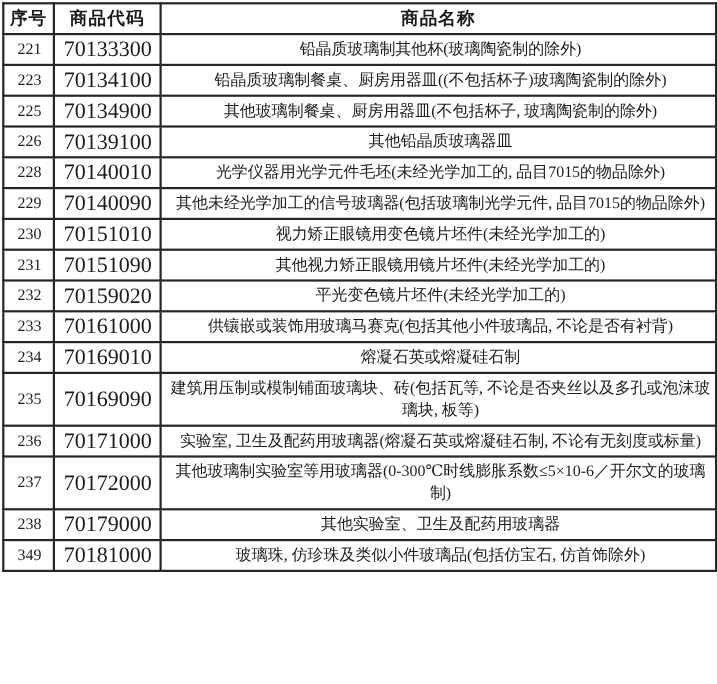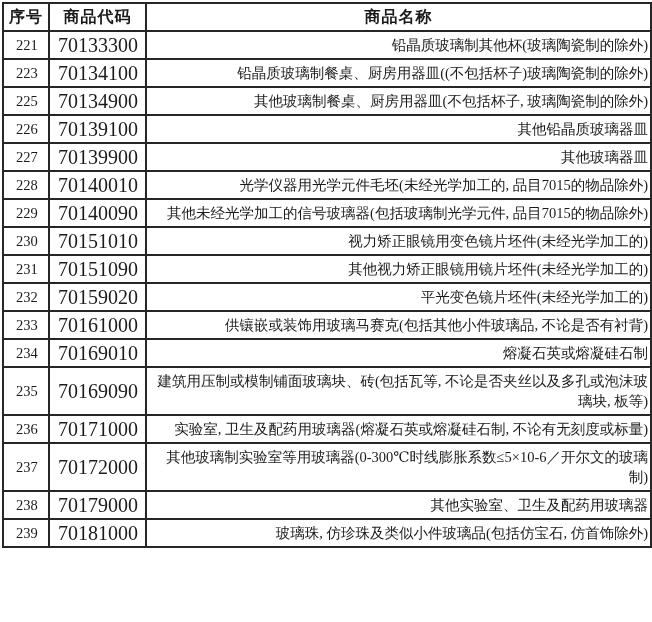--- a/index.html
+++ b/index.html
@@ -53,21 +53,21 @@
   td.c-index {
     text-align: center;
     padding: 3px 12px;
   }
   td.c-code {
     text-align: left;
     padding-left: 8px;
     font-size: 20px;
   }
   td.c-name {
-    text-align: right;
+    text-align: center;
   }
 </style>
 </head>
 <body>
 
 <div class="page">
   <table class="hs-table">
     <colgroup>
       <col class="col-index">
       <col class="col-code">
@@ -93,25 +93,20 @@
       </tr>
       <tr class="data-row">
         <td class="c-index">225</td>
         <td class="c-code">70134900</td>
         <td class="c-name">其他玻璃制餐桌、厨房用器皿(不包括杯子, 玻璃陶瓷制的除外)</td>
       </tr>
       <tr class="data-row">
         <td class="c-index">226</td>
         <td class="c-code">70139100</td>
         <td class="c-name">其他铅晶质玻璃器皿</td>
-      </tr>
-      <tr class="data-row">
-        <td class="c-index">227</td>
-        <td class="c-code">70139900</td>
-        <td class="c-name">其他玻璃器皿</td>
       </tr>
       <tr class="data-row">
         <td class="c-index">228</td>
         <td class="c-code">70140010</td>
         <td class="c-name">光学仪器用光学元件毛坯(未经光学加工的, 品目7015的物品除外)</td>
       </tr>
       <tr class="data-row">
         <td class="c-index">229</td>
         <td class="c-code">70140090</td>
         <td class="c-name">其他未经光学加工的信号玻璃器(包括玻璃制光学元件, 品目7015的物品除外)</td>
@@ -155,20 +150,20 @@
         <td class="c-index">237</td>
         <td class="c-code">70172000</td>
         <td class="c-name">其他玻璃制实验室等用玻璃器(0-300℃时线膨胀系数≤5×10-6／开尔文的玻璃制)</td>
       </tr>
       <tr class="data-row">
         <td class="c-index">238</td>
         <td class="c-code">70179000</td>
         <td class="c-name">其他实验室、卫生及配药用玻璃器</td>
       </tr>
       <tr class="data-row">
-        <td class="c-index">239</td>
+        <td class="c-index">349</td>
         <td class="c-code">70181000</td>
         <td class="c-name">玻璃珠, 仿珍珠及类似小件玻璃品(包括仿宝石, 仿首饰除外)</td>
       </tr>
 
     </tbody>
   </table>
 </div>
 
 </body></html>

